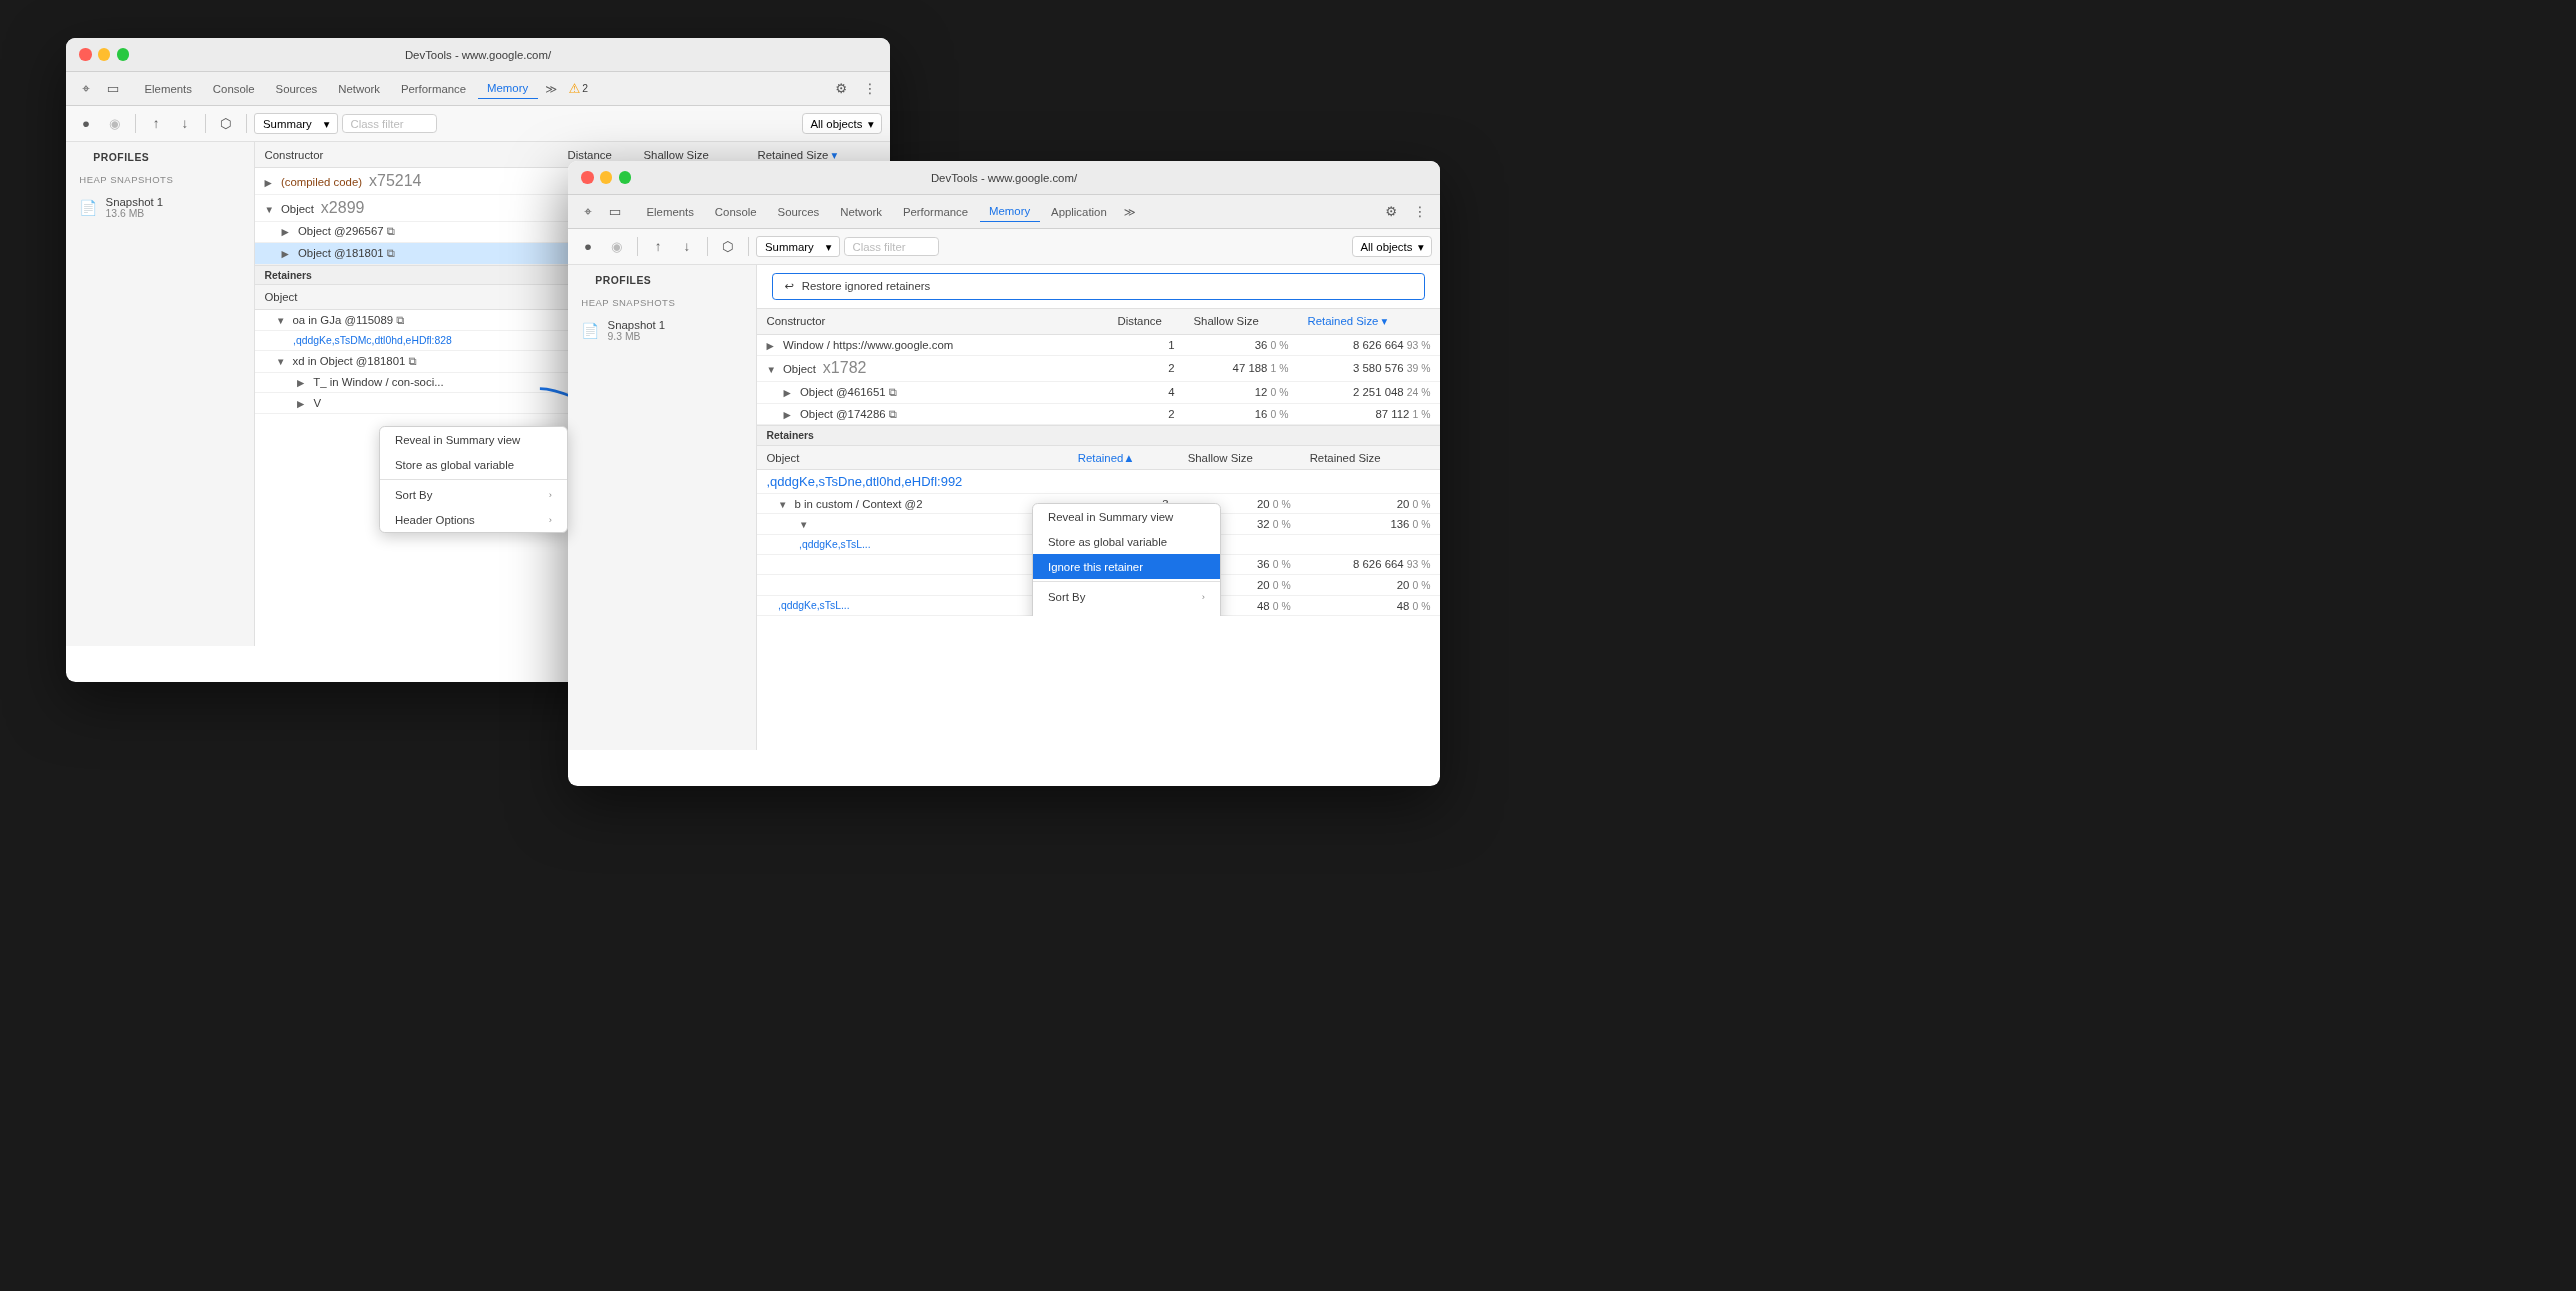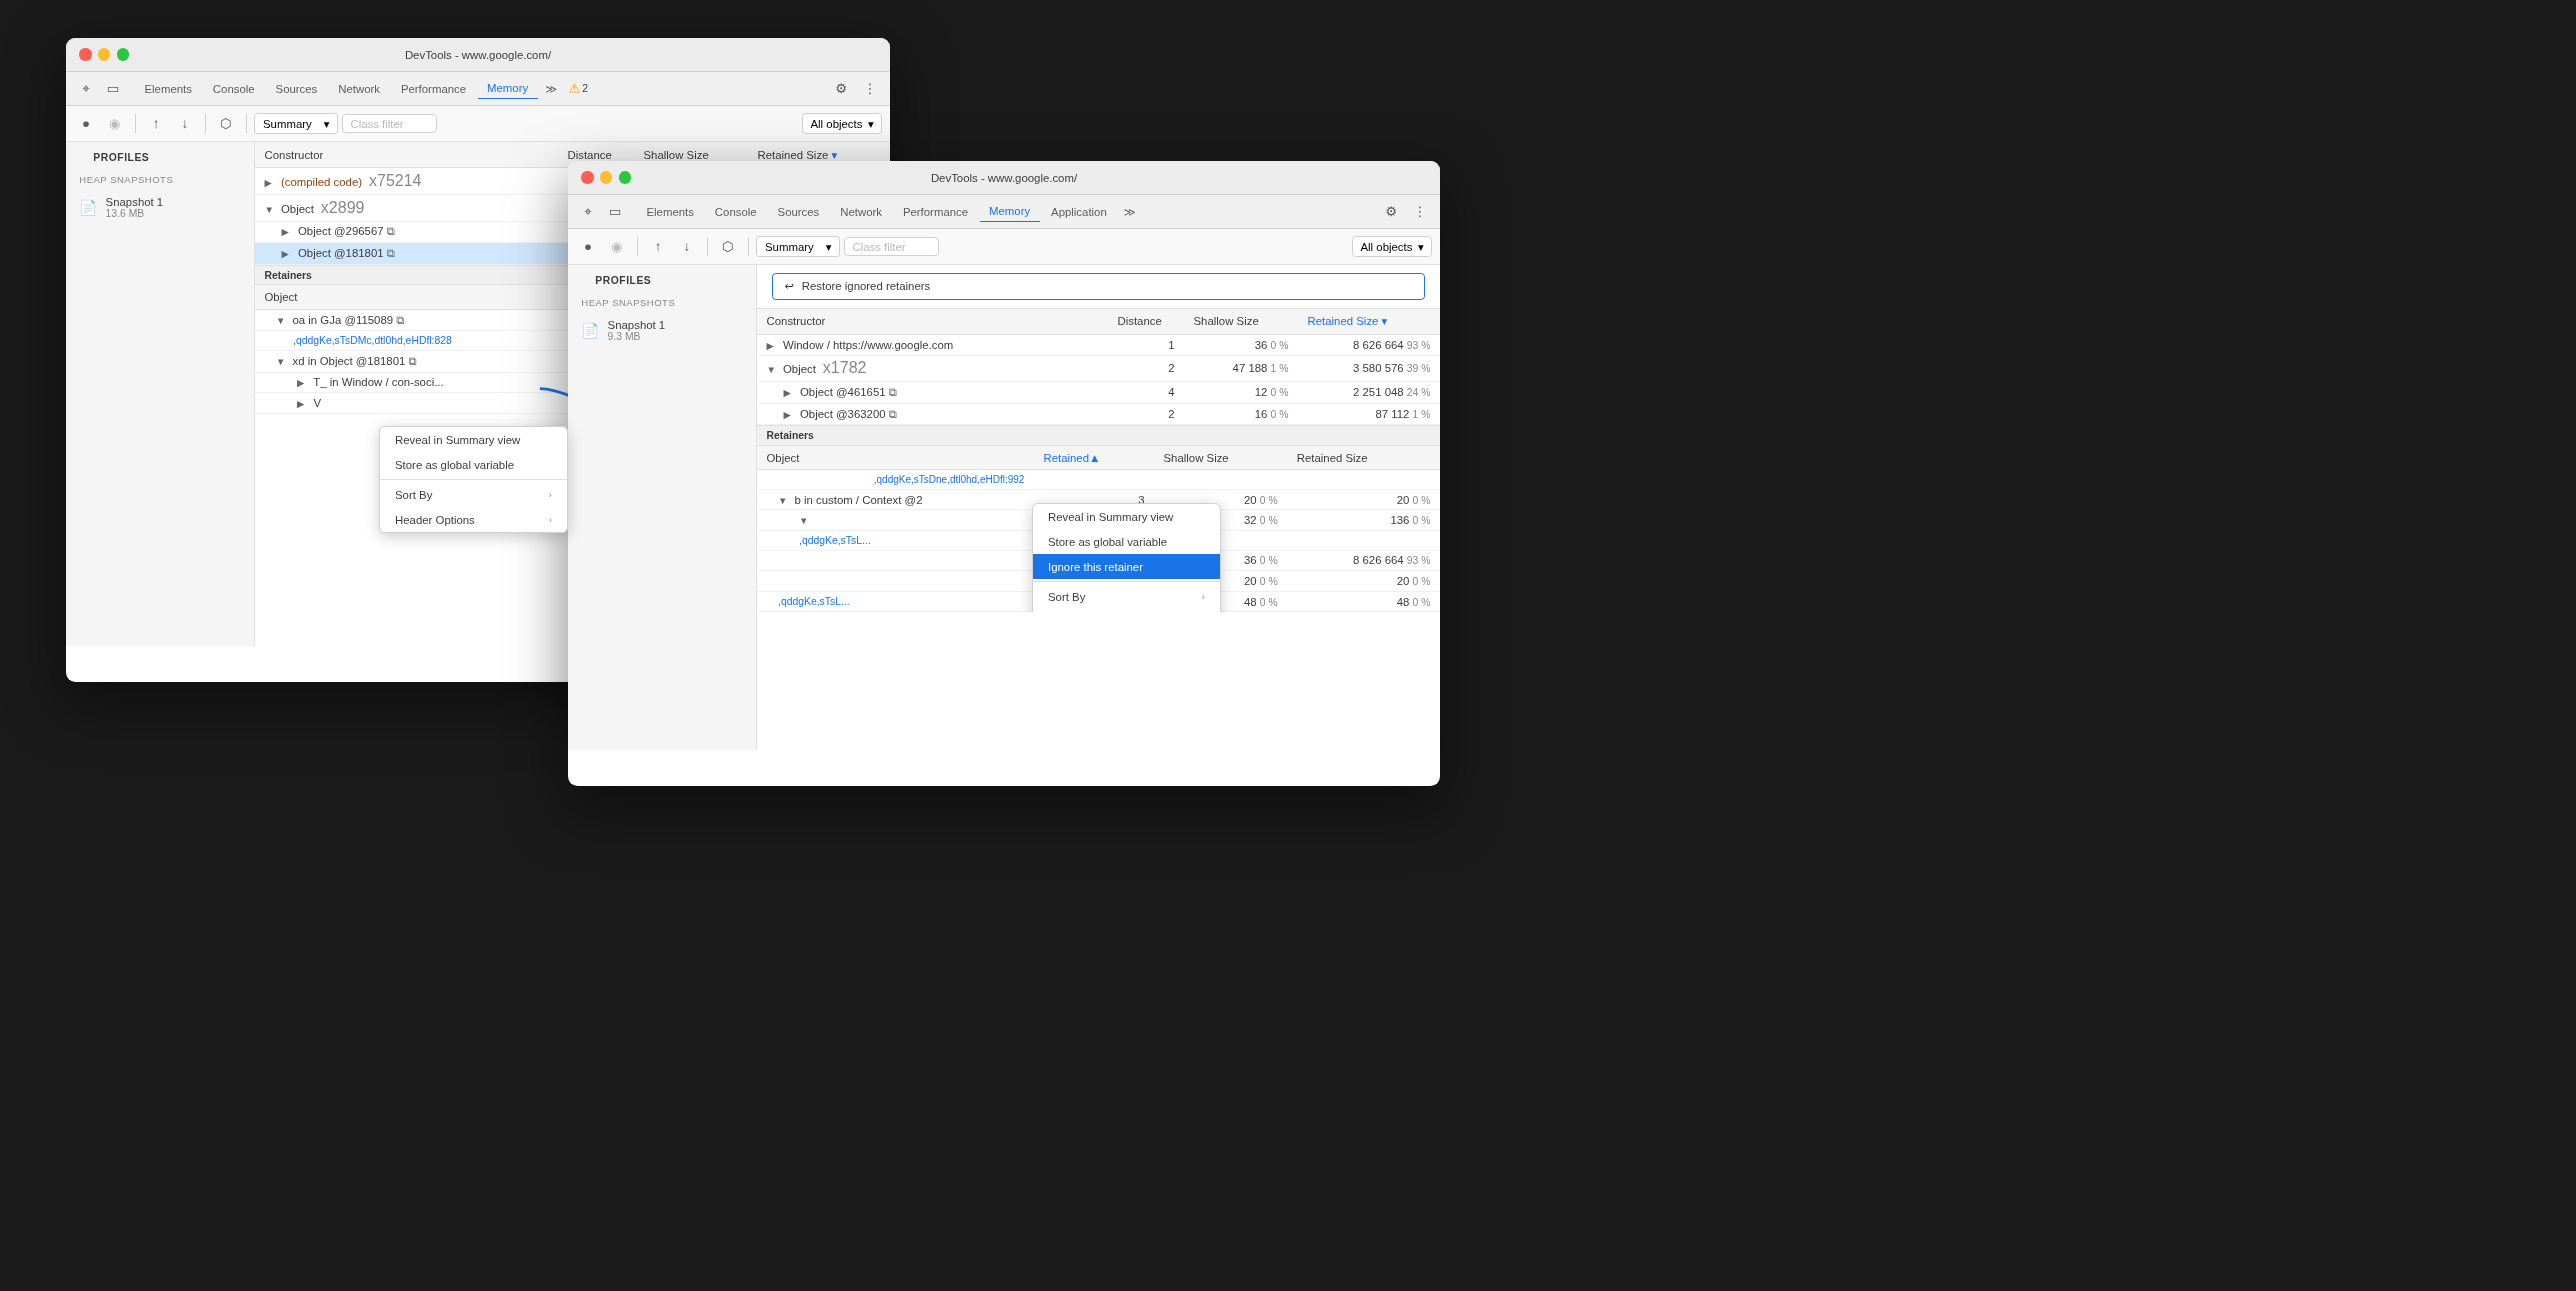--- a/index.html
+++ b/index.html
@@ -646,21 +646,21 @@
                 <span>Object @461651</span>
                 <span style="font-size:11.4px;color:#666;">⧉</span>
               </td>
               <td class="right">4</td>
               <td class="right">12 <span class="percent">0 %</span></td>
               <td class="right">2 251 048 <span class="percent">24 %</span></td>
             </tr>
             <tr>
               <td style="padding-left: 26.5px;">
                 <span class="expand-arrow">▶</span>
-                <span>Object @363200</span>
+                <span>Object @174286</span>
                 <span style="font-size:11.4px;color:#666;">⧉</span>
               </td>
               <td class="right">2</td>
               <td class="right">16 <span class="percent">0 %</span></td>
               <td class="right">87 112 <span class="percent">1 %</span></td>
             </tr>
           </tbody>
         </table>
       </div>
 
@@ -670,21 +670,21 @@
           <thead>
             <tr>
               <th>Object</th>
               <th style="color:#1a73e8;">Retained▲</th>
               <th>Shallow Size</th>
               <th>Retained Size</th>
             </tr>
           </thead>
           <tbody>
             <tr>
-              <td style="color:#1a73e8;font-size:10px;text-align:right;">
+              <td style="color:#1a73e8;font-size:13px;">
                 ,qddgKe,sTsDne,dtl0hd,eHDfl:992
               </td>
               <td></td>
               <td></td>
               <td></td>
             </tr>
             <tr>
               <td style="padding-left:21px;">
                 <span class="expand-arrow">▼</span>
                 b in custom / Context @2

